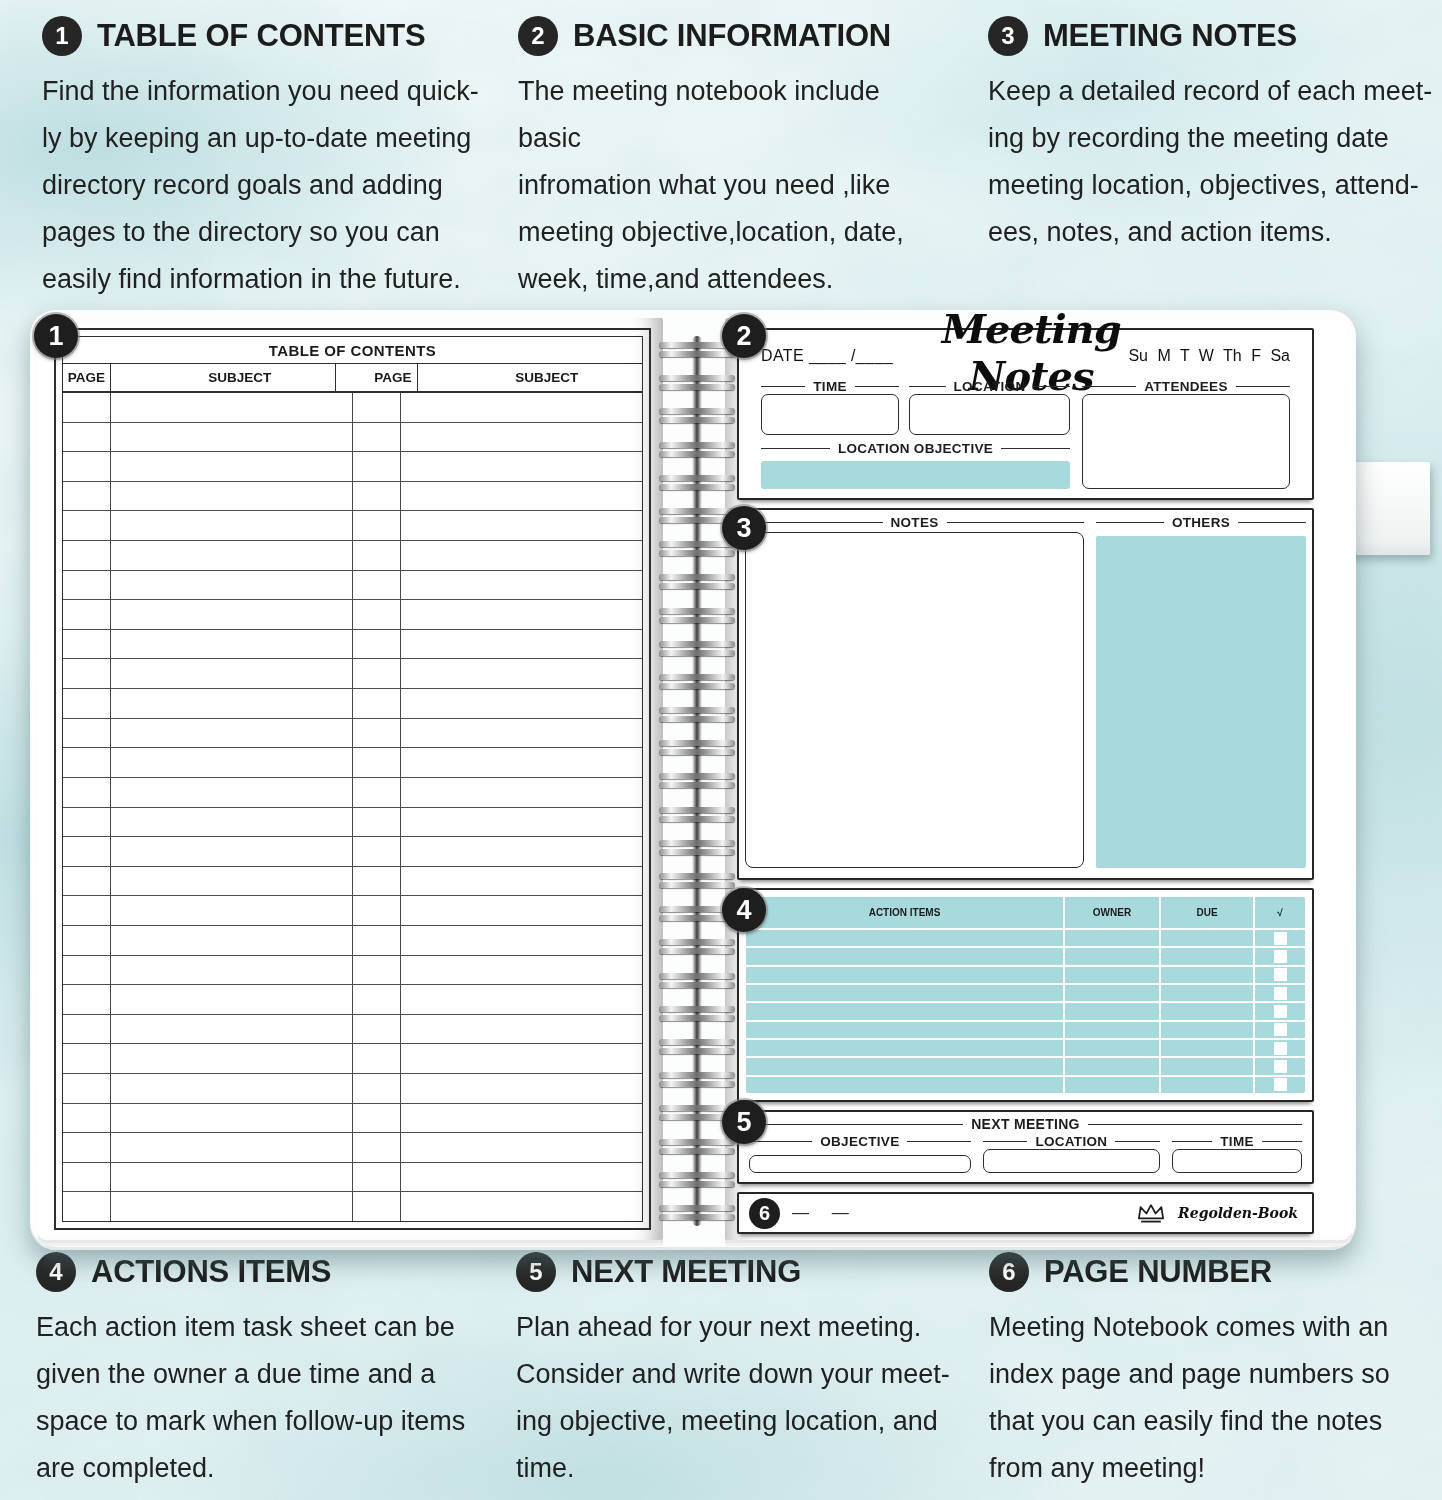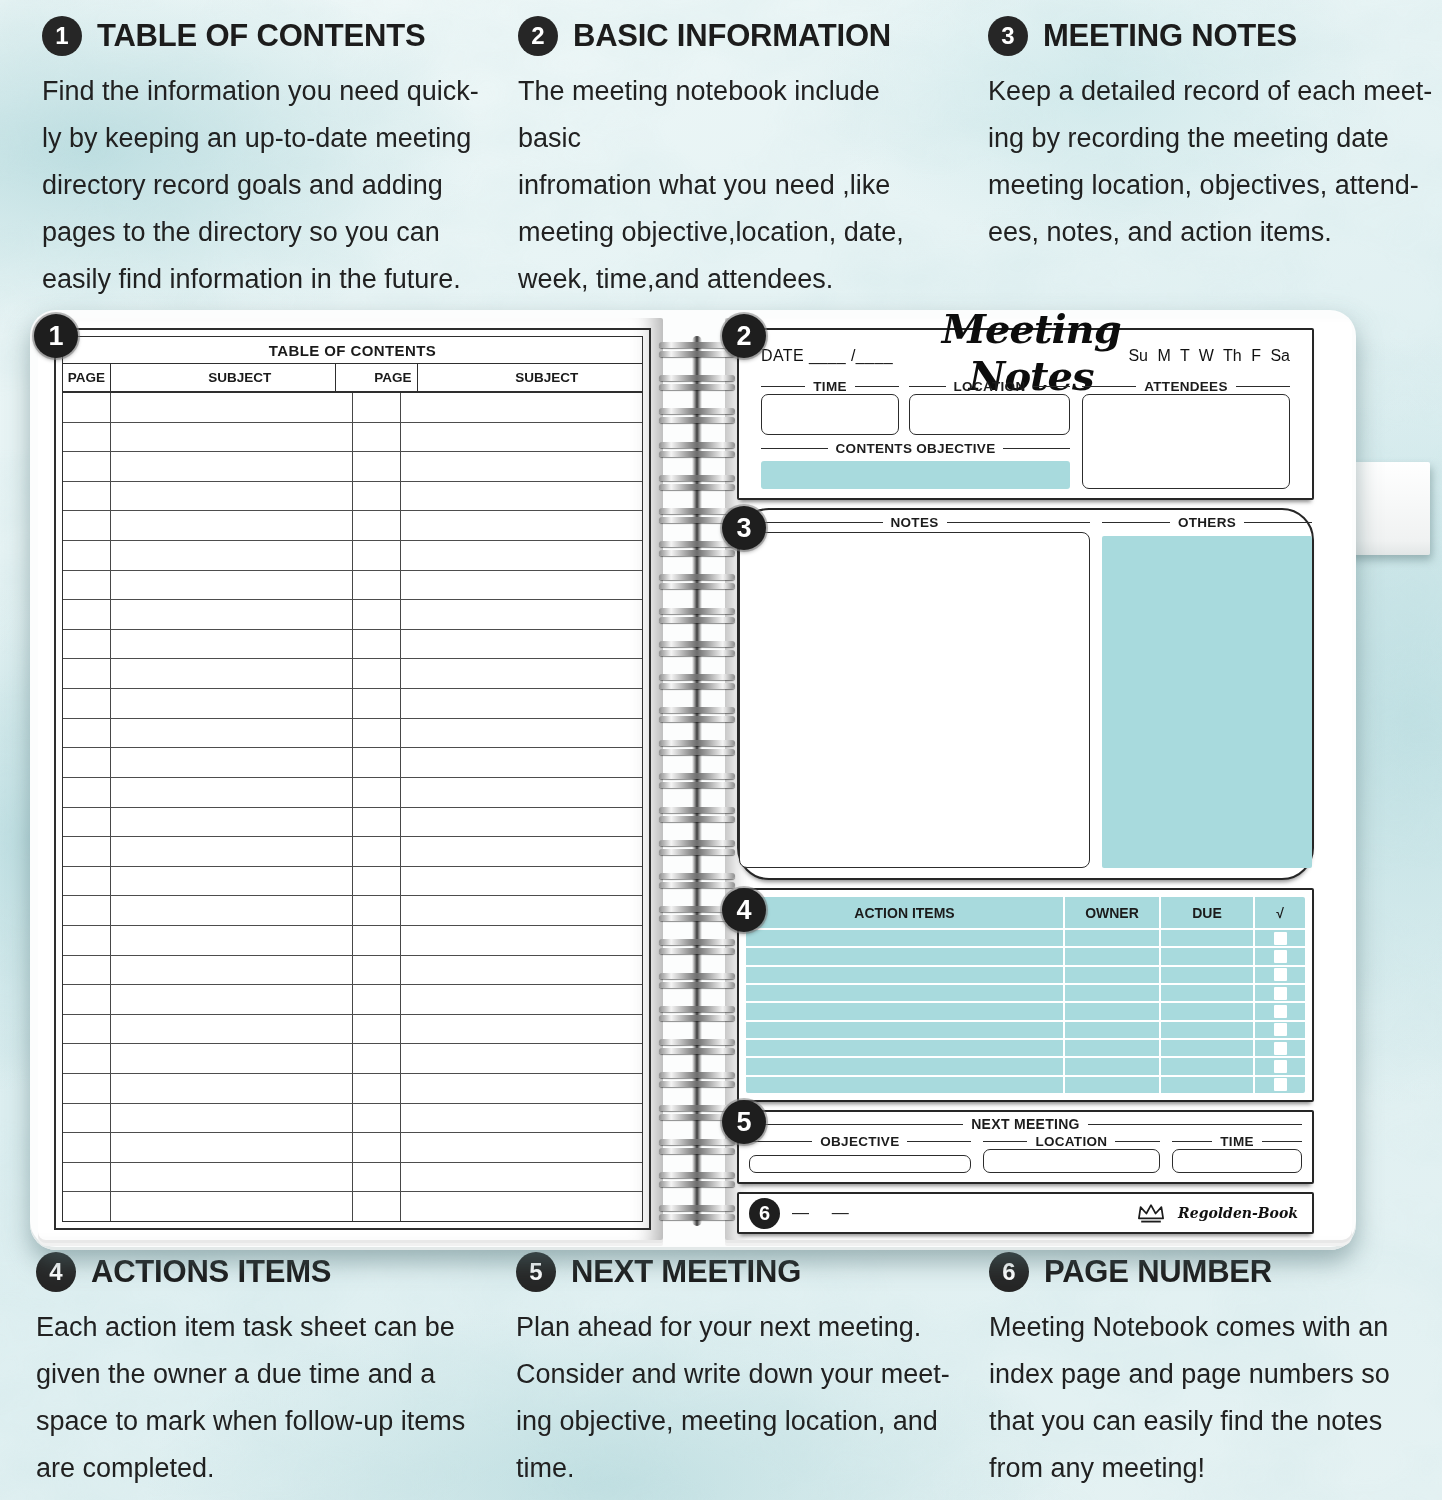--- a/index.html
+++ b/index.html
@@ -108,30 +108,30 @@
   .s2-body { flex:1; display:flex; gap:12px; }
   .s2-left { flex:1; display:flex; flex-direction:column; }
   .tl-row { display:flex; gap:10px; height:56px; }
   .field { display:flex; flex-direction:column; }
   .fieldbox { flex:1; border:1.8px solid #2c2c2c; border-radius:7px; background:#fff; }
   .time-field { width:138px; } .location-field { flex:1; }
   .objective-label { margin-top:6px; }
   .teal-box { flex:1; margin-top:5px; background:var(--teal); border-radius:3px; }
   .attendees-field { width:208px; }
 
-  .sec3 { flex:1; padding:5px 0 10px; display:flex; gap:12px;border-radius:32px; }
+  .sec3 { flex:1; padding:5px 6px 10px; display:flex; gap:12px; }
   .notes-col { flex:1; display:flex; flex-direction:column; }
   .notes-box { flex:1; margin-top:2px; border:1.8px solid #2c2c2c; border-radius:8px; background:#fff; }
   .others-col { width:210px; display:flex; flex-direction:column; }
   .others-box { flex:1; margin-top:6px; background:var(--teal); border-radius:2px; }
 
   .sec4 { height:214px; padding:7px; }
   .ai-table { height:100%; background:var(--teal); display:flex; flex-direction:column; border-radius:2px; }
   .ai-head { display:grid; grid-template-columns:1fr 96px 94px 52px; height:31px; }
-  .ai-head span { display:flex; align-items:center; justify-content:center; font-size:14px;
+  .ai-head span { display:flex; align-items:center; justify-content:center; font-size:10px;
     font-weight:700; color:#1b1b1b; }
   .ai-head span + span { border-left:2.5px solid #fff; }
   .ai-rows { flex:1; display:flex; flex-direction:column; }
   .ai-row { flex:1; display:grid; grid-template-columns:1fr 96px 94px 52px; border-top:2.5px solid #fff; }
   .ai-row i + i { border-left:2.5px solid #fff; }
   .ai-row .cbwrap { display:flex; align-items:center; justify-content:center; }
   .cb { width:13px; height:13px; background:#fff; border-radius:1px; }
 
   .sec5 { height:74px; padding:2px 10px 9px; display:flex; flex-direction:column; }
   .nm-title { height:20px; font-size:14px; }
@@ -429,21 +429,21 @@
             <div class="tl-row">
               <div class="field time-field">
                 <span class="hlabel">TIME</span>
                 <div class="fieldbox"></div>
               </div>
               <div class="field location-field">
                 <span class="hlabel">LOCATION</span>
                 <div class="fieldbox"></div>
               </div>
             </div>
-            <span class="hlabel objective-label">CONTENTS OBJECTIVE</span>
+            <span class="hlabel objective-label">LOCATION OBJECTIVE</span>
             <div class="teal-box"></div>
           </div>
           <div class="field attendees-field">
             <span class="hlabel">ATTENDEES</span>
             <div class="fieldbox"></div>
           </div>
         </div>
       </div>
 
       <div class="sec sec3">

